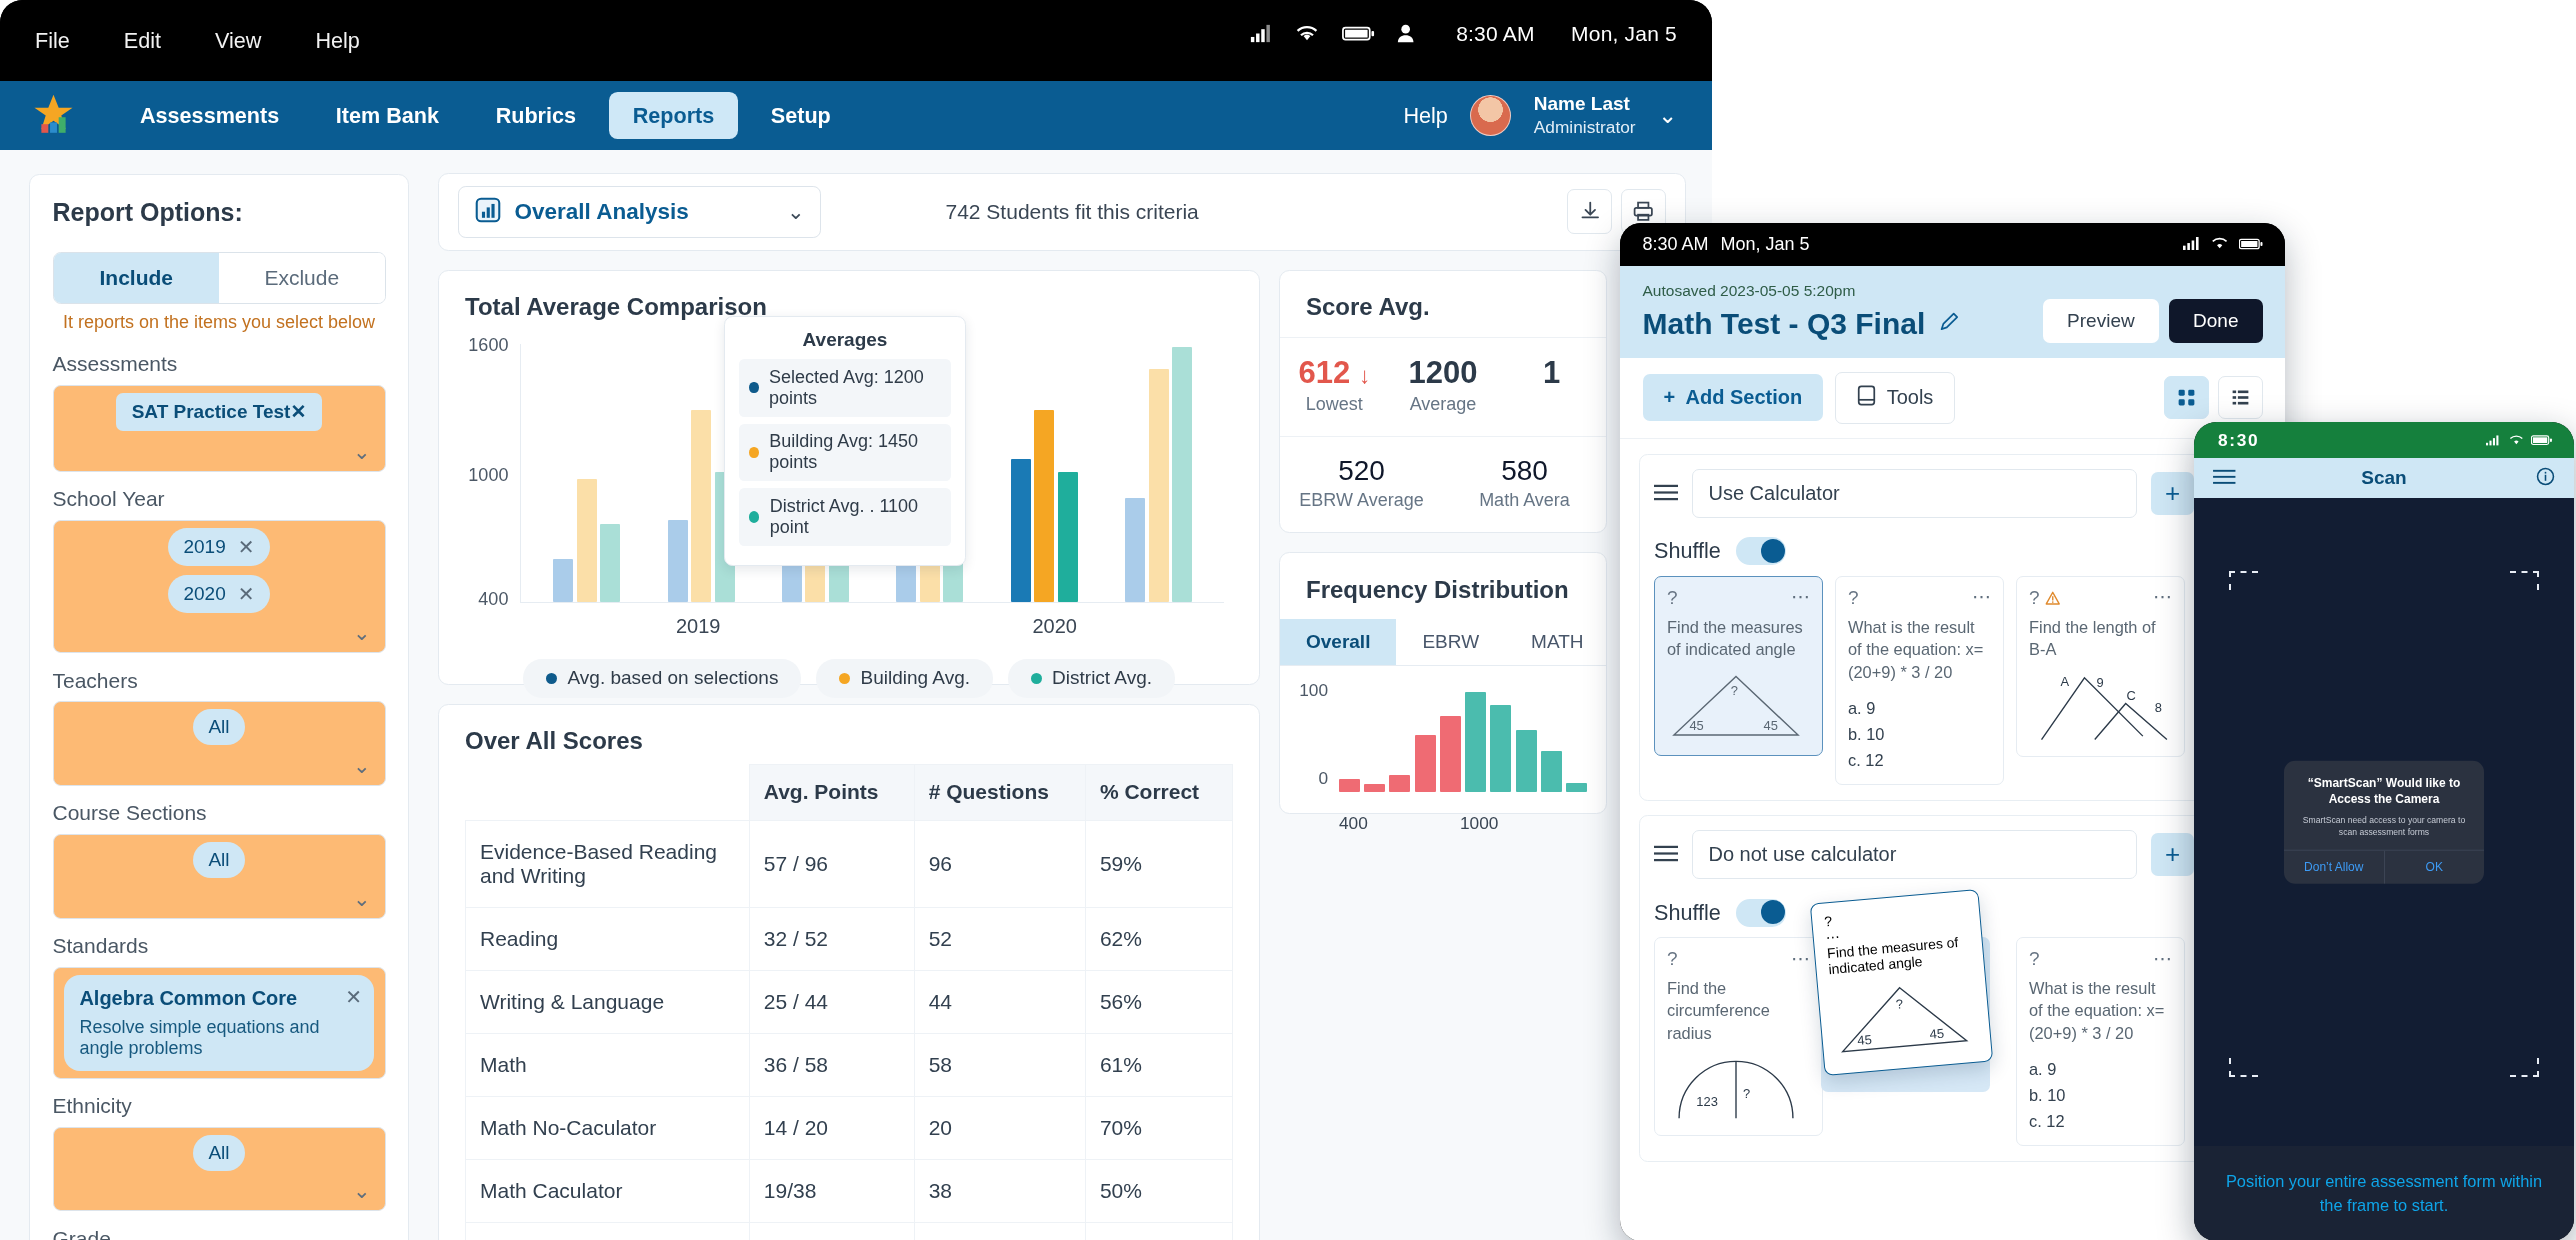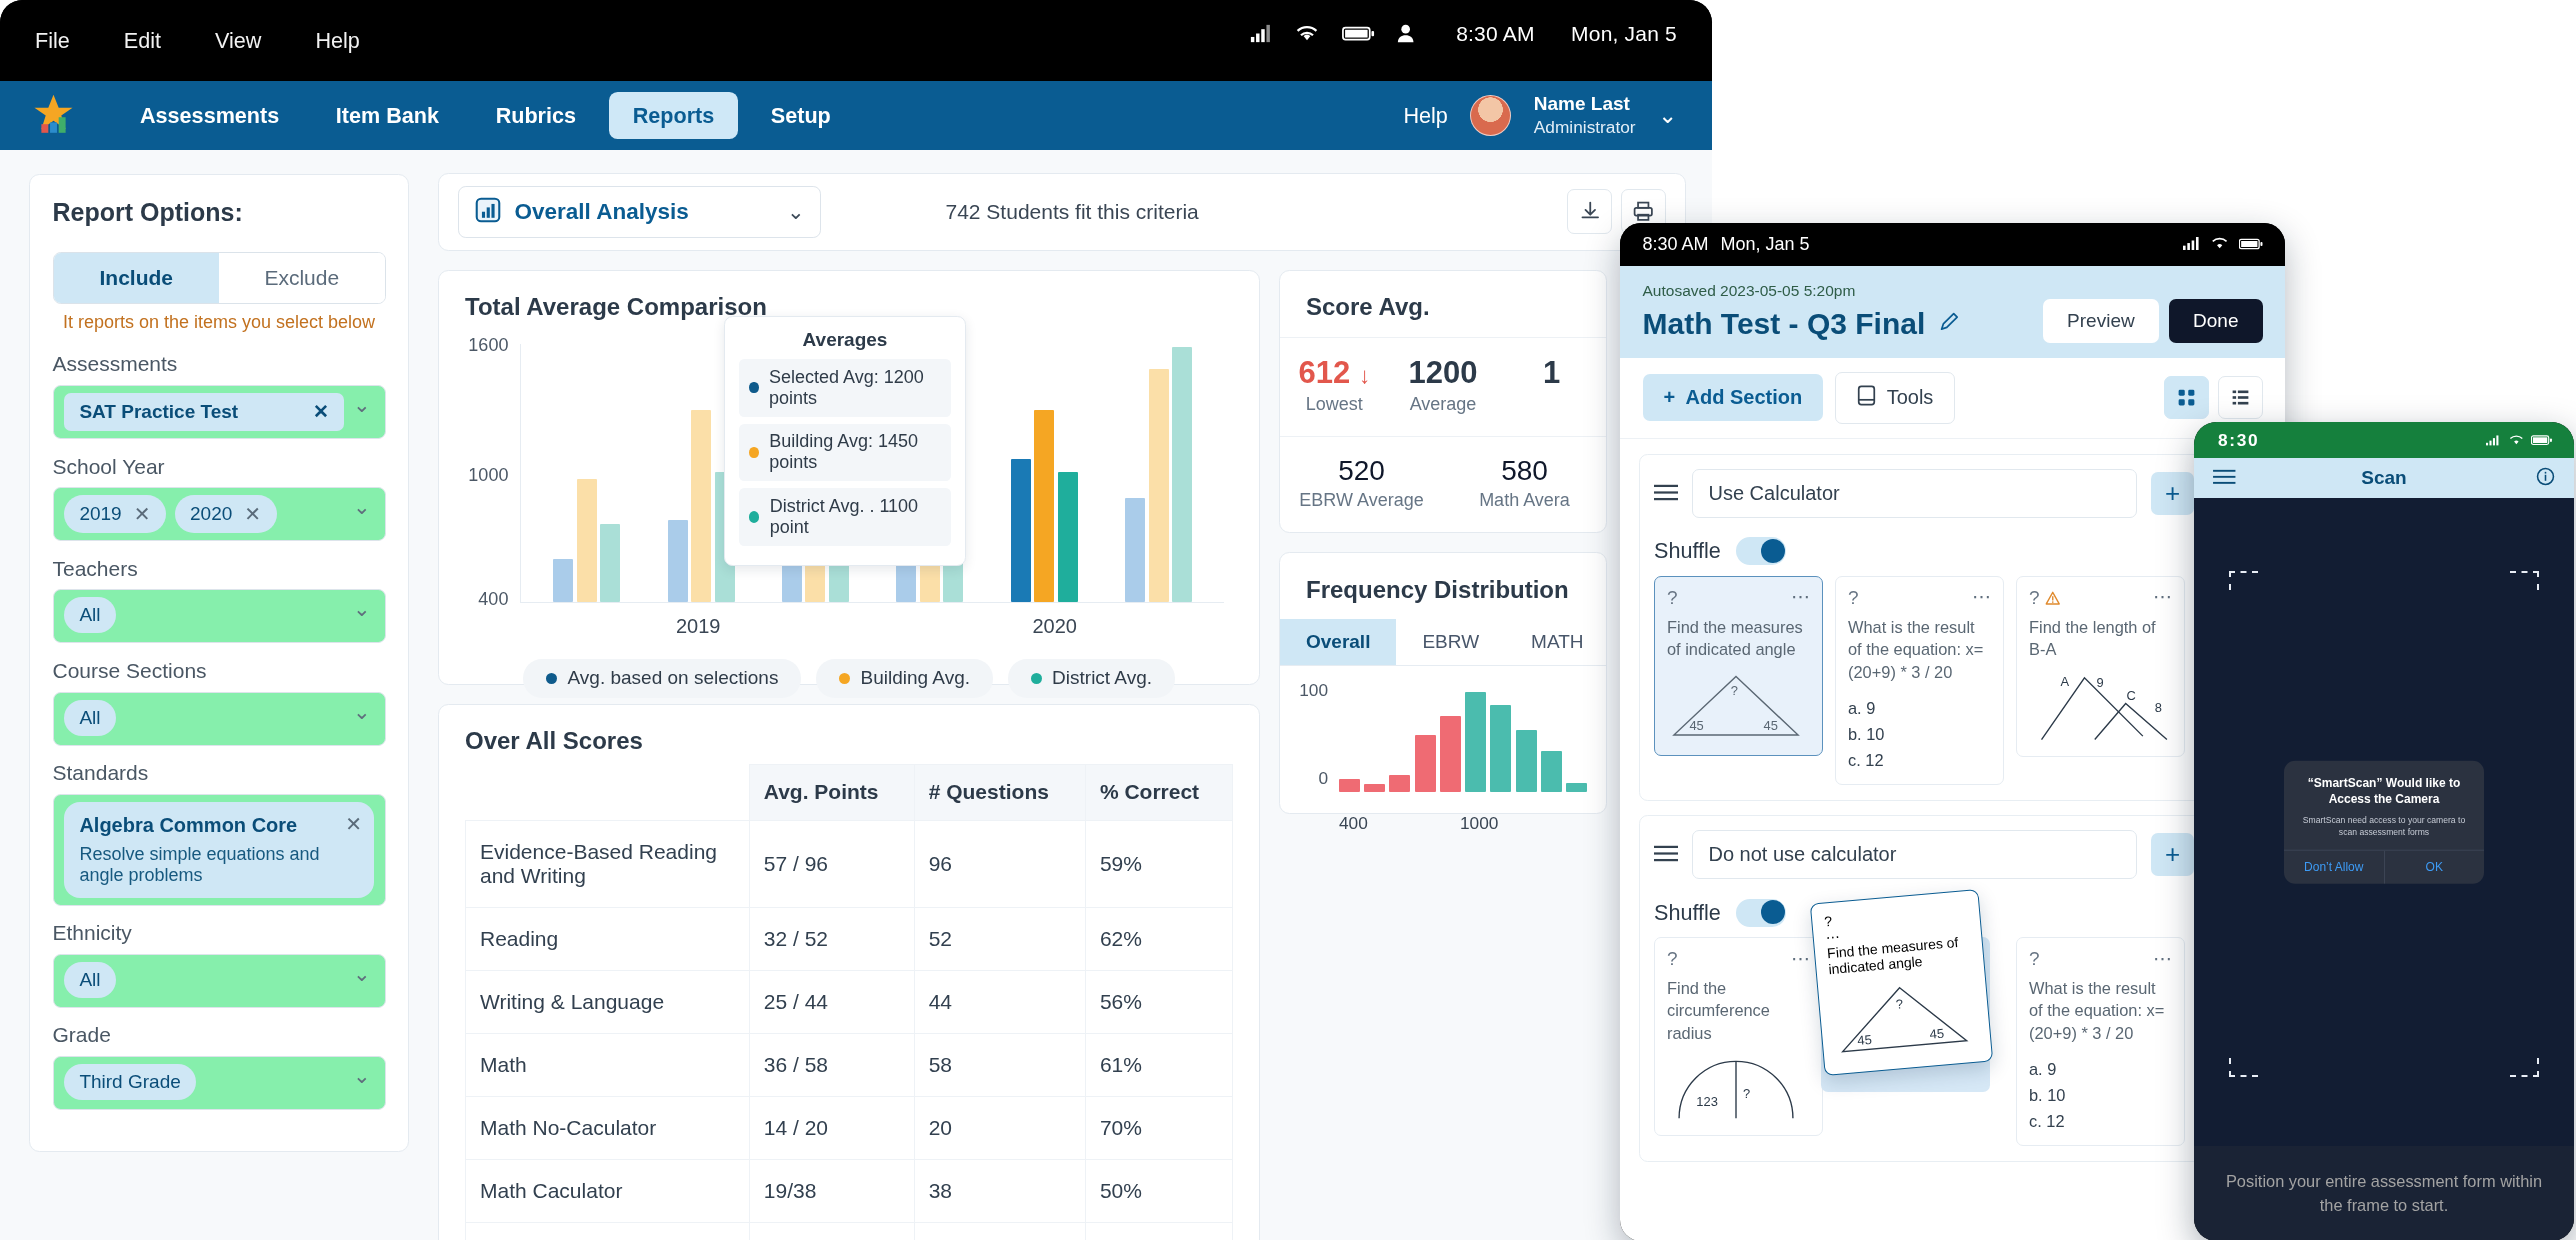--- a/index.html
+++ b/index.html
@@ -71,23 +71,23 @@
     flex: 1; text-align: center; padding: 13px 0; font-size: 21px;
     color: #5b6b7b; background: #fff;
   }
   .segmented div.on { background: #cfe7f5; color: #0a4d78; font-weight: bold; }
   .hint { color: #c2711f; font-size: 18px; text-align: center; margin-bottom: 19px; }
   .field { margin-bottom: 15.5px; }
   .field > label {
     display: block; font-size: 21px; color: #4a5764; margin-bottom: 8.6px;
   }
   .control {
-    border: 0.9px solid #dde4eb; border-radius: 7.8px; background: #86efac;
-    min-height: 54px; display: flex; align-items: flex-start; gap: 8.6px;
-    padding: 7px 10.4px; position: relative;
+    border: 0.9px solid #dde4eb; border-radius: 7.8px; background: #fdba74;
+    min-height: 54px; display: flex; align-items: center; gap: 8.6px;
+    padding: 7px 10.4px; position: relative; flex-direction: column;
   }
   .control .caret {
     margin-left: auto; color: #5f6e7d; font-size: 21px; padding-right: 3.5px;
   }
   .chip {
     background: #cfe7f5; color: #0a4d78; border-radius: 19px;
     padding: 7px 15.5px; font-size: 19px; display: inline-flex; align-items: center; gap: 12px;
   }
   .chip .x { color: #5a6b7a; font-size: 20px; }
   .chip-wide {
@@ -274,21 +274,21 @@
     position: absolute; left: 50%; top: 50%; transform: translate(-50%,-50%);
     width: 200px; background: #2b3240; border-radius: 11.2px; overflow: hidden;
   }
   .alert-body { padding: 14px 12px 11.2px; text-align: center; }
   .alert-t { font-size: 12px; font-weight: bold; color: #fff; line-height: 1.35; }
   .alert-s { font-size: 8.6px; color: #c7ccd6; margin-top: 7px; line-height: 1.4; }
   .alert-btns { display: flex; border-top: 0.9px solid #3c4454; }
   .alert-btns div { flex: 1; text-align: center; padding: 9.5px 0; font-size: 12px; color: #3d9bf5; }
   .alert-btns div:first-child { border-right: 0.9px solid #3c4454; }
   .p-foot { background: #1a2335; height: 95px; display: flex; align-items: center; justify-content: center; padding: 0 26px; }
-  .p-foot span { color: #a3a3a3; font-size: 16.4px; text-align: center; line-height: 1.45; }
+  .p-foot span { color: #0ea5e9; font-size: 16.4px; text-align: center; line-height: 1.45; }
 </style>
 </head>
 <body>
 
 <div class="stage">
 
   <div class="desktop">
 
     <div class="os-bar">
       <div class="os-menu">

